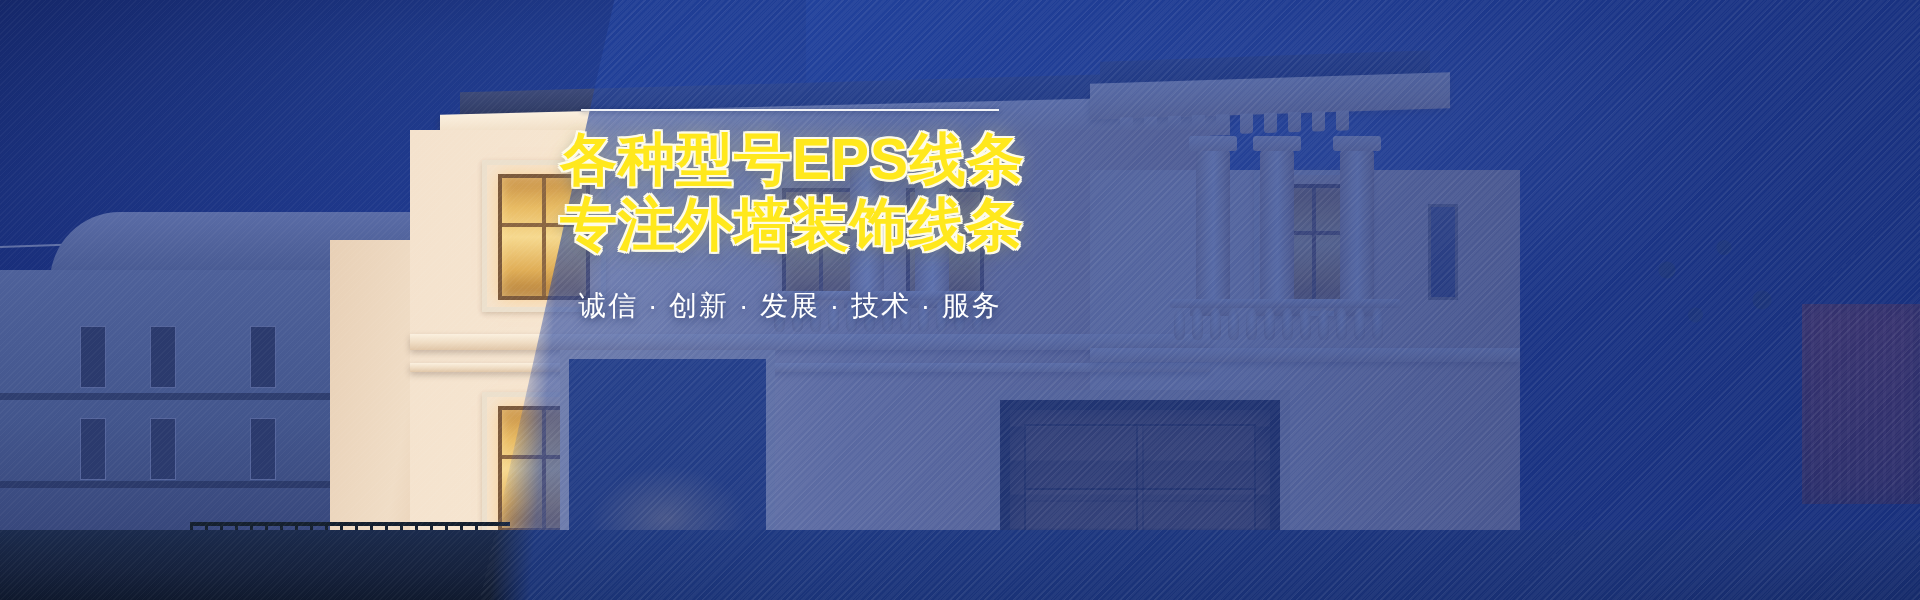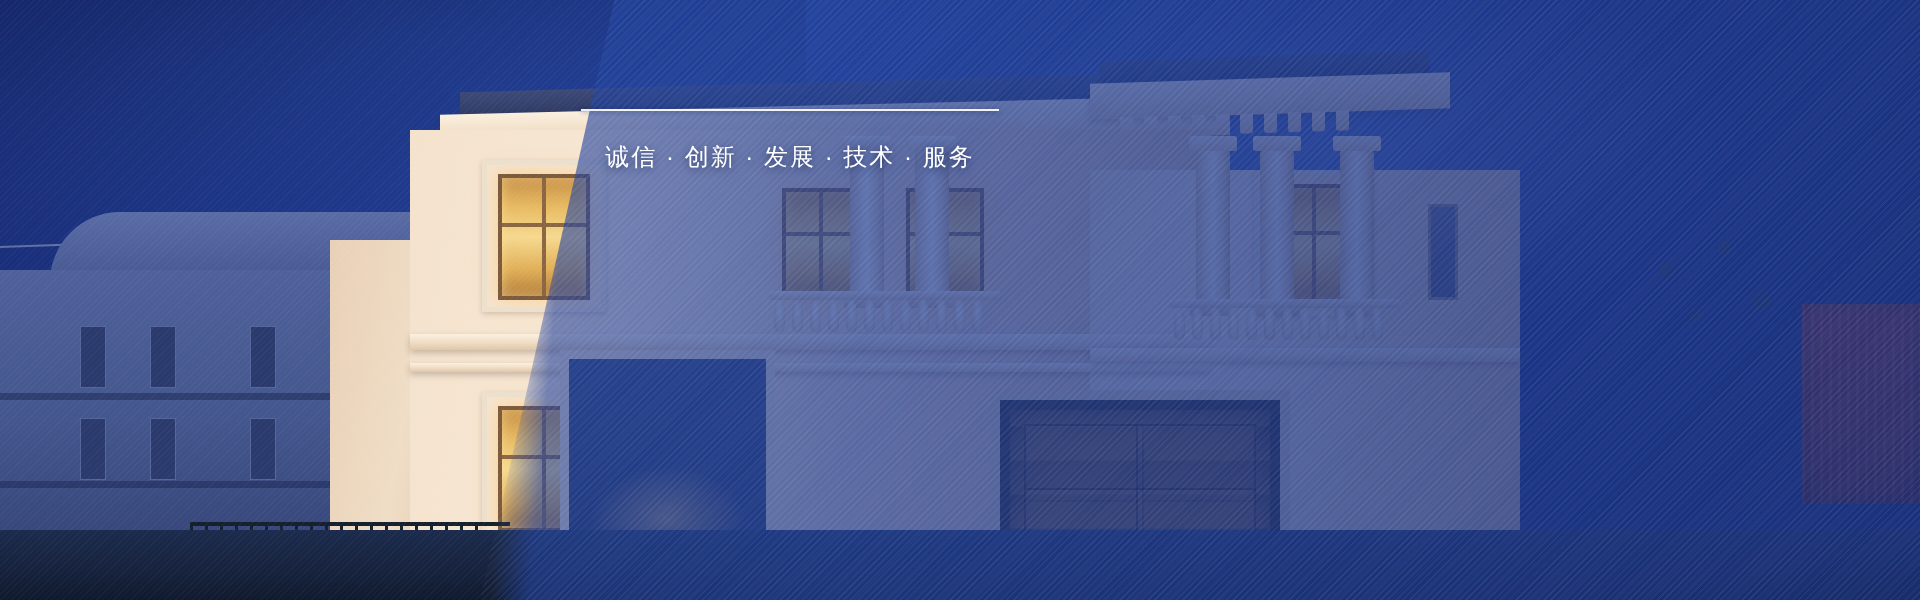--- a/index.html
+++ b/index.html
@@ -258,21 +258,21 @@
     color:#FFE81C;letter-spacing:1px;white-space:nowrap;
     text-shadow:
       -2px 0 0 #fdfbe8, 2px 0 0 #fdfbe8, 0 -2px 0 #fdfbe8, 0 2px 0 #fdfbe8,
       -2px -2px 0 #fdfbe8, 2px -2px 0 #fdfbe8, -2px 2px 0 #fdfbe8, 2px 2px 0 #fdfbe8,
       0 0 22px rgba(255,245,160,.55),
       0 5px 14px rgba(20,35,85,.55);
   }
   .headline .ln{display:block;}
   .tagline{
     margin-top:30px;
-    font-size:24px;color:#ffffff;letter-spacing:2px;white-space:nowrap;
+    font-size:28px;color:#ffffff;letter-spacing:2px;white-space:nowrap;
     text-shadow:0 2px 9px rgba(10,25,70,.6);
   }
 </style>
 </head>
 <body>
 
 <div class="stage">
 
   <div class="sky"></div>
   <div class="sky-glow"></div>
@@ -488,17 +488,21 @@
   <div class="scrim"></div>
   <div class="scrim-tex"></div>
   <div class="hatch"></div>
   <div class="vignette"></div>
 
   <div class="copy">
 
 
     <div class="rule"></div>
 
+    <div class="headline">
+      <span class="ln">各种型号EPS线条</span>
+      <span class="ln">专注外墙装饰线条</span>
+    </div>
 
     <div class="tagline">诚信 · 创新 · 发展 · 技术 · 服务</div>
   </div>
 
 </div>
 
 </body></html>

